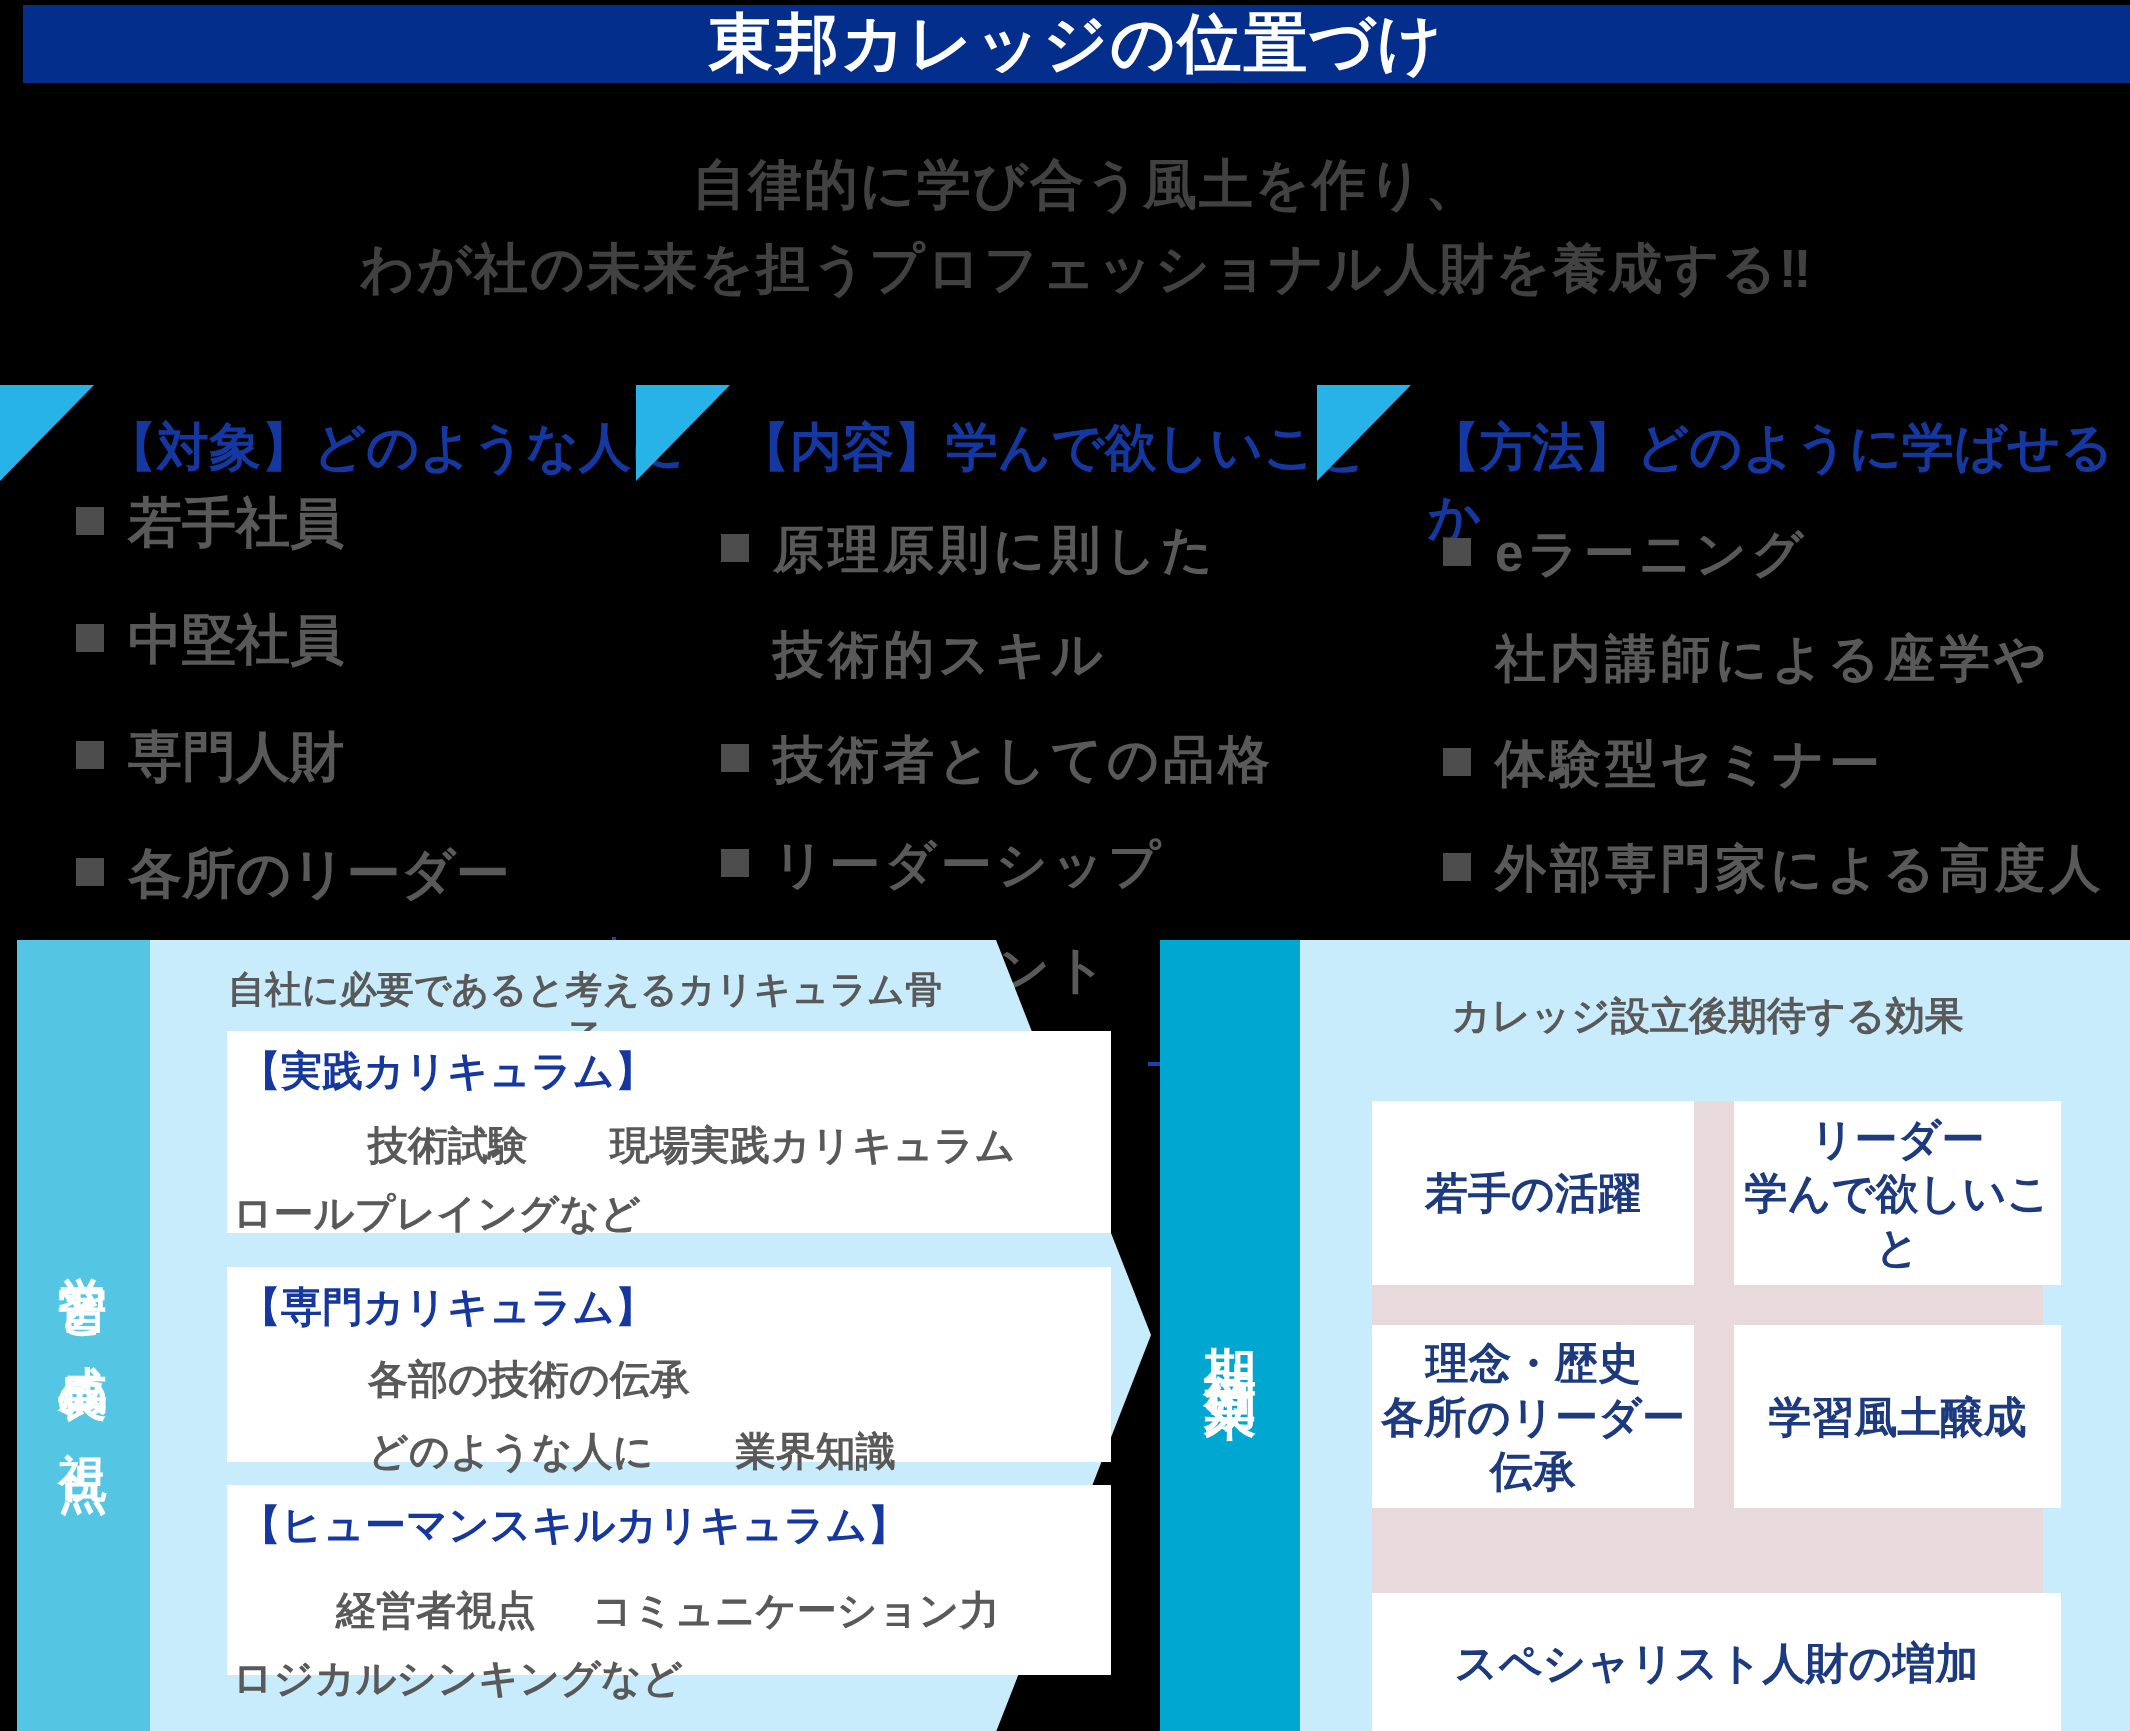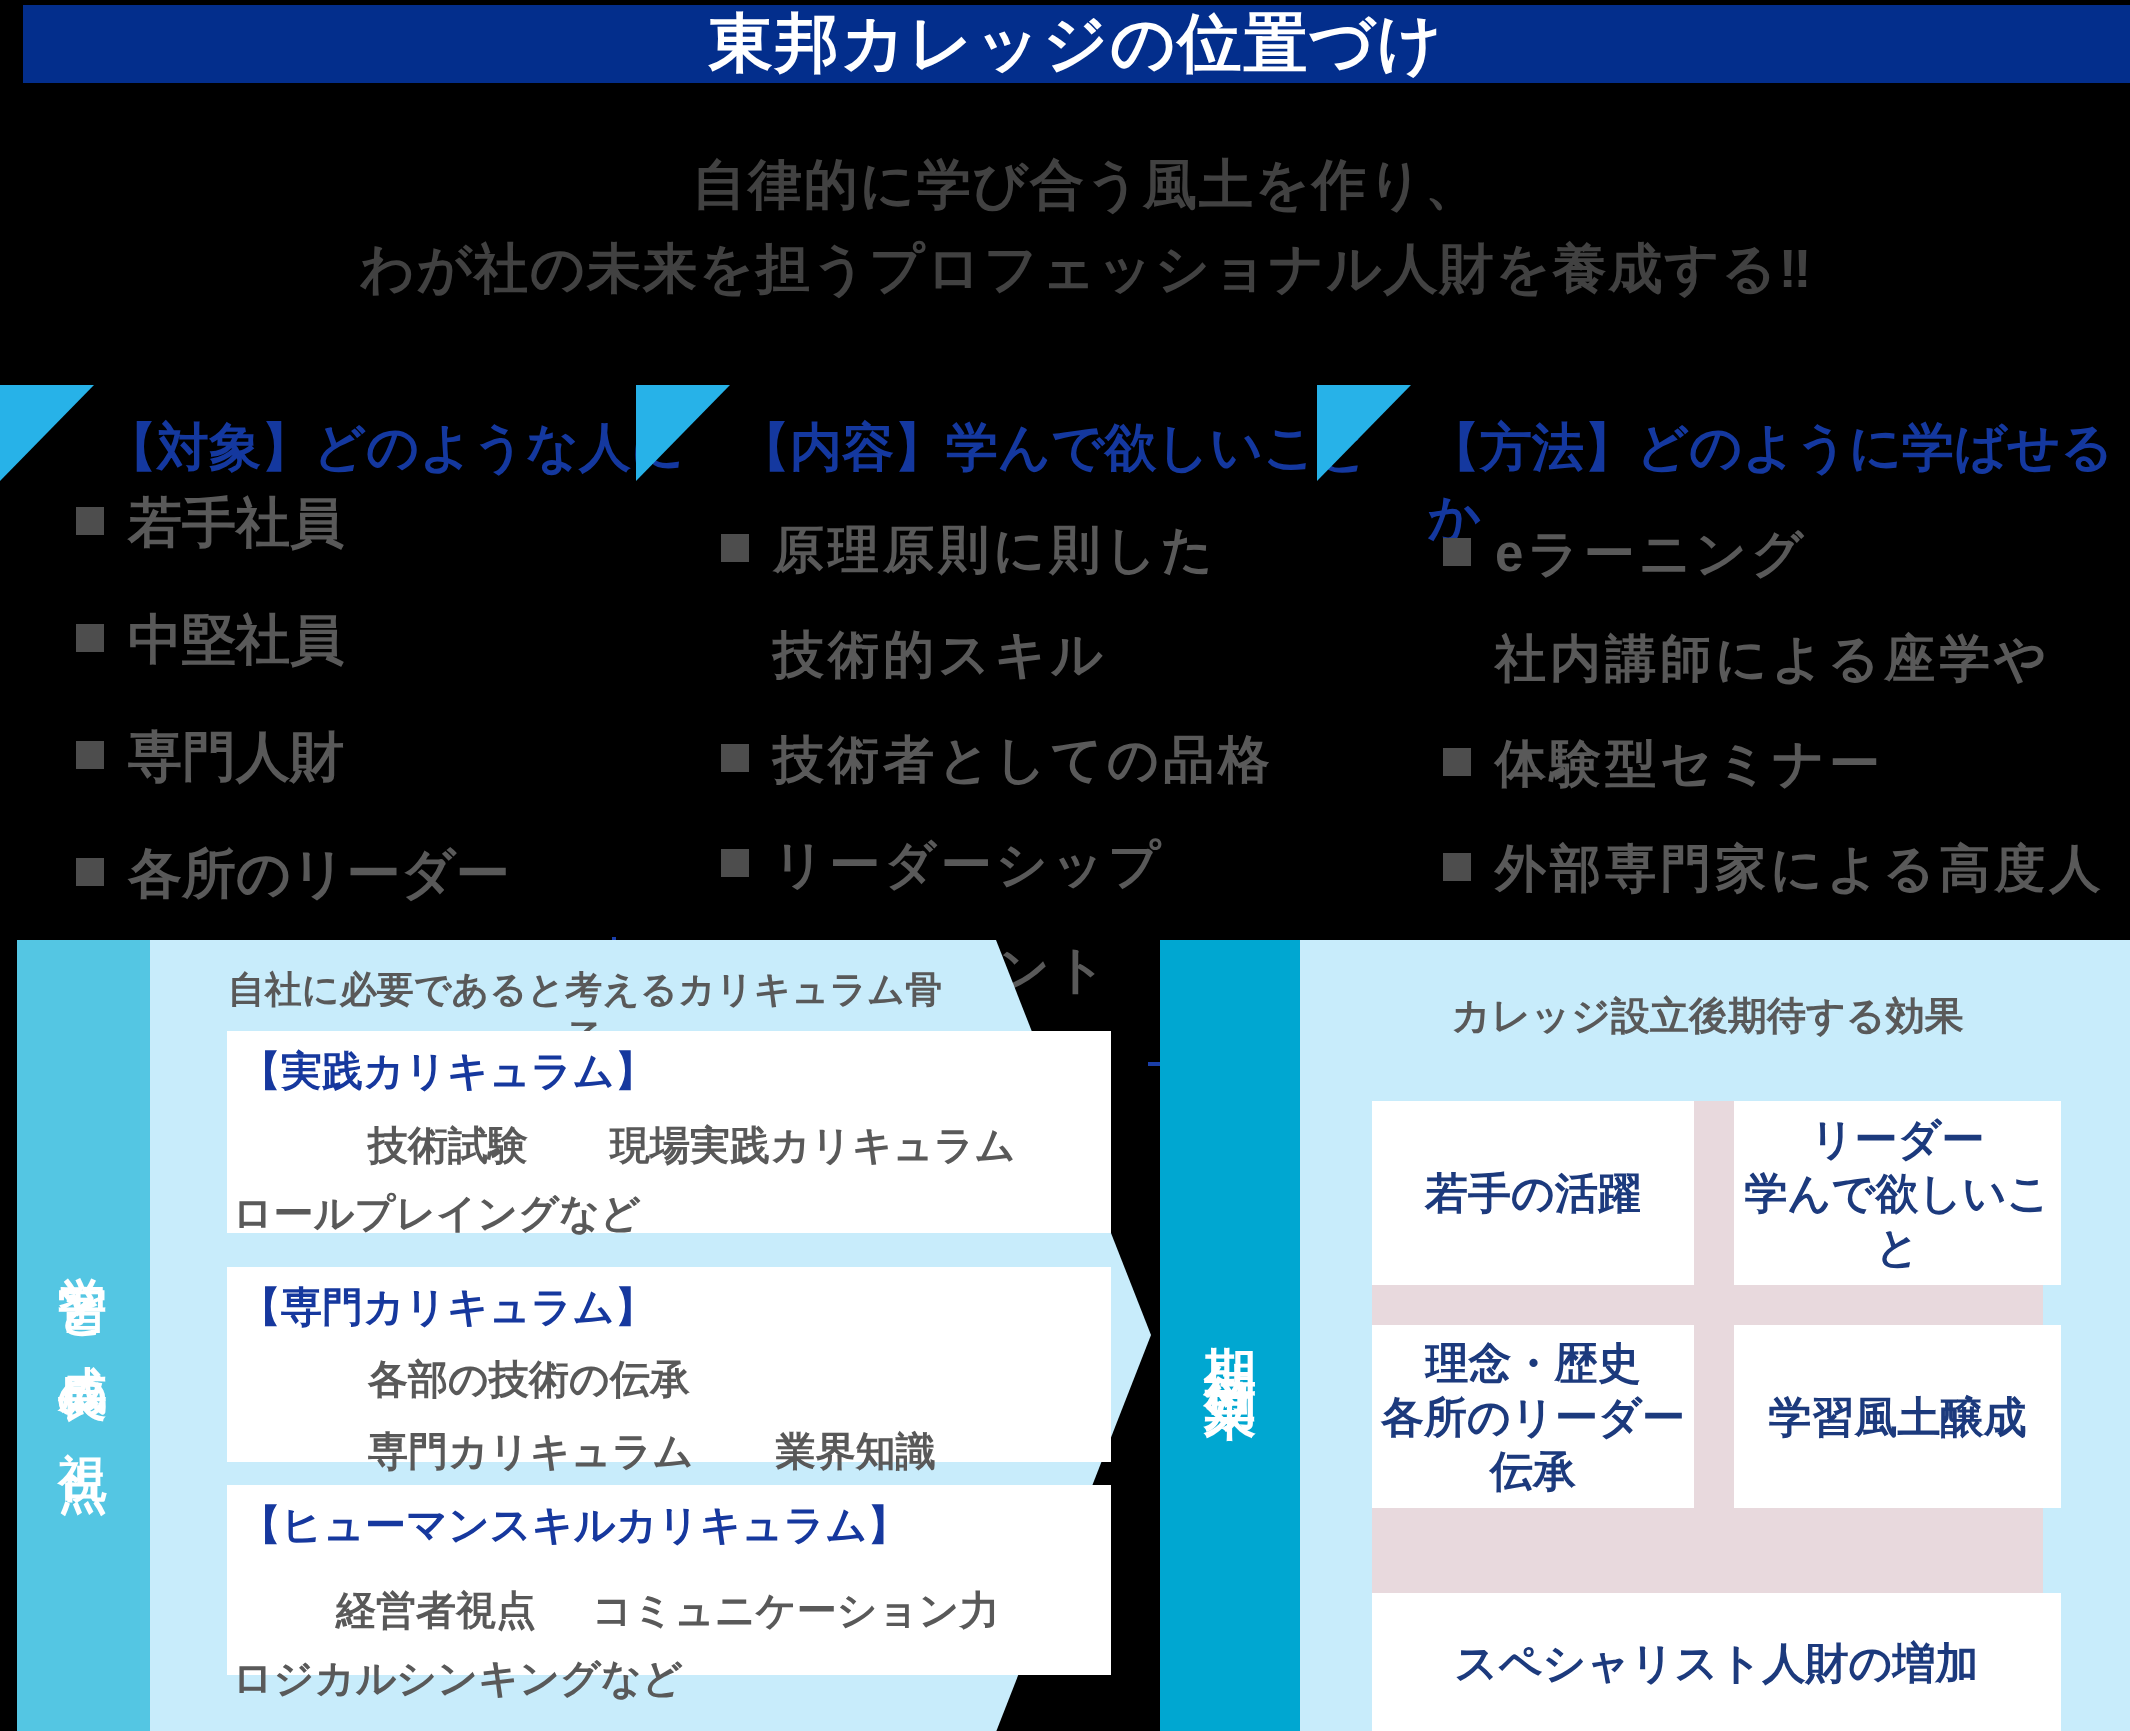--- a/index.html
+++ b/index.html
@@ -214,21 +214,21 @@
       <span>ロールプレイングなど</span>
     </div>
   </div>
 
   <div class="cur-box box2">
     <div class="box-title">【専門カリキュラム】</div>
     <div class="box-row row1">
       <span>各部の技術の伝承</span>
     </div>
     <div class="box-row row2">
-      <span>専門カリキュラム</span>
+      <span>どのような人に</span>
       <span>業界知識</span>
     </div>
   </div>
 
   <div class="cur-box box3">
     <div class="box-title">【ヒューマンスキルカリキュラム】</div>
     <div class="box-row row1">
       <span>経営者視点</span>
       <span>コミュニケーション力</span>
     </div>

